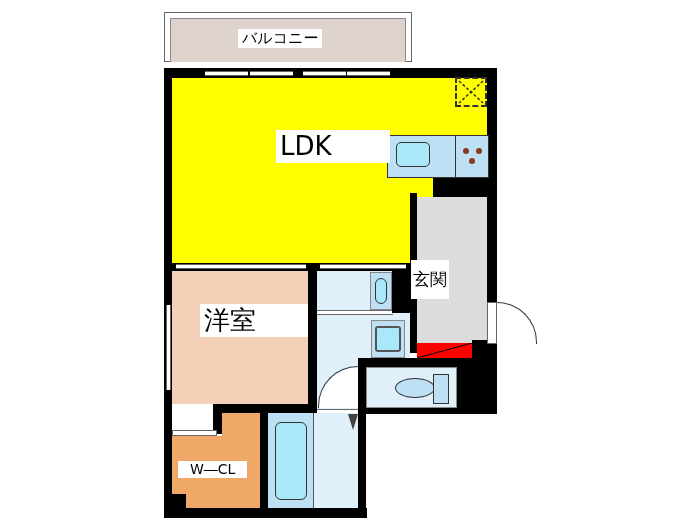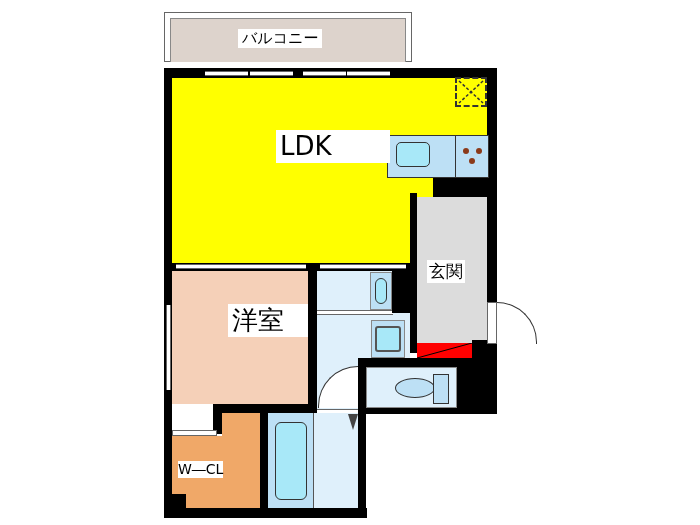--- a/index.html
+++ b/index.html
@@ -54,33 +54,33 @@
 <div class="abs label" style="left:236px;top:130px;width:114px;padding:2px 4px;font-size:26px;margin-left:40px;">
   <div>LDK</div>
 </div>
 
 <div class="abs wall" style="left:164px;top:263px;width:253px;height:8px;"></div>
 <div class="abs win" style="left:176px;top:264px;width:130px;height:5px;"></div>
 <div class="abs win" style="left:320px;top:264px;width:86px;height:5px;"></div>
 
 <div class="abs" style="left:172px;top:271px;width:140px;height:133px;background:#f5d0b8;"></div>
 <div class="abs vwin" style="left:166px;top:305px;width:5px;height:85px;"></div>
-<div class="abs label" style="left:200px;top:304px;width:116px;padding:2px 4px;font-size:26px;margin-left:28px;">
+<div class="abs label" style="left:200px;top:304px;width:116px;padding:2px 4px;font-size:26px;">
   <div>洋室</div>
 </div>
 
 <div class="abs wall" style="left:308px;top:263px;width:9px;height:150px;"></div>
 
 <div class="abs wall" style="left:213px;top:404px;width:104px;height:9px;"></div>
 <div class="abs wall" style="left:213px;top:404px;width:9px;height:30px;"></div>
 <div class="abs" style="left:172px;top:430px;width:45px;height:6px;background:#fff;border:1px solid #666;"></div>
 <div class="abs" style="left:172px;top:436px;width:88px;height:72px;background:#f0a868;"></div>
 <div class="abs" style="left:222px;top:413px;width:38px;height:25px;background:#f0a868;"></div>
 <div class="abs wall" style="left:172px;top:494px;width:14px;height:14px;"></div>
-<div class="abs label" style="left:178px;top:461px;font-size:14px;padding:1px 0;">W―CL</div>
+<div class="abs label" style="left:178px;top:461px;font-size:14px;padding:1px 12px;">W―CL</div>
 
 <div class="abs wall" style="left:260px;top:404px;width:8px;height:110px;"></div>
 
 <div class="abs" style="left:317px;top:271px;width:93px;height:138px;background:#dff0fb;"></div>
 <div class="abs win" style="left:317px;top:310px;width:76px;height:5px;"></div>
 <div class="abs" style="left:370px;top:272px;width:22px;height:38px;background:#bde0f5;border:1px solid #888;">
   <div class="abs" style="left:4px;top:5px;width:12px;height:26px;background:#a8e8f8;border:1.5px solid #333;border-radius:6px;"></div>
 </div>
 <div class="abs wall" style="left:392px;top:271px;width:18px;height:42px;"></div>
 <div class="abs" style="left:371px;top:320px;width:34px;height:38px;background:#bde0f5;border:1px solid #888;">
@@ -102,21 +102,21 @@
 
 <div class="abs win" style="left:317px;top:409px;width:42px;height:5px;"></div>
 <div class="abs" style="left:268px;top:413px;width:90px;height:95px;background:#dff0fb;"></div>
 <div class="abs" style="left:268px;top:413px;width:46px;height:95px;background:#bde0f5;border-right:1px solid #555;"></div>
 <div class="abs" style="left:275px;top:422px;width:32px;height:78px;background:#a8e8f8;border:1.5px solid #333;border-radius:6px;"></div>
 <div class="abs" style="left:348px;top:414px;width:0;height:0;border-left:5px solid transparent;border-right:5px solid transparent;border-top:16px solid #444;"></div>
 <div class="abs wall" style="left:358px;top:408px;width:8px;height:110px;"></div>
 <div class="abs wall" style="left:260px;top:508px;width:106px;height:10px;"></div>
 
 <div class="abs" style="left:417px;top:197px;width:70px;height:146px;background:#dcdcdc;"></div>
-<div class="abs label" style="left:427px;top:260px;font-size:17px;padding:2px 2px;">玄関</div>
+<div class="abs label" style="left:411px;top:260px;font-size:17px;padding:10px 2px;">玄関</div>
 <div class="abs" style="left:417px;top:343px;width:55px;height:15px;background:#ff0000;">
   <svg width="55" height="15" viewBox="0 0 55 15" style="position:absolute;left:0;top:0;">
       <line x1="0" y1="15" x2="55" y2="0" stroke="#000" stroke-width="1"></line>
     </svg>
 </div>
 <div class="abs wall" style="left:472px;top:340px;width:25px;height:18px;"></div>
 
 <div class="abs" style="left:487px;top:302px;width:10px;height:42px;background:#fff;border:1px solid #666;"></div>
 <div class="abs" style="left:497px;top:302px;width:40px;height:42px;border-top:1.5px solid #333;border-right:1.5px solid #333;border-radius:0 42px 0 0;"></div>
 

